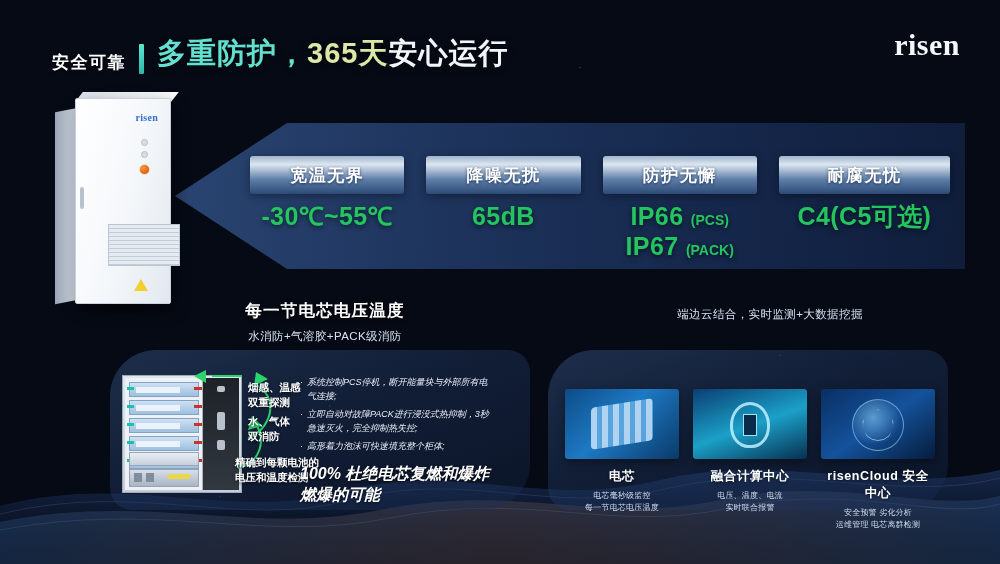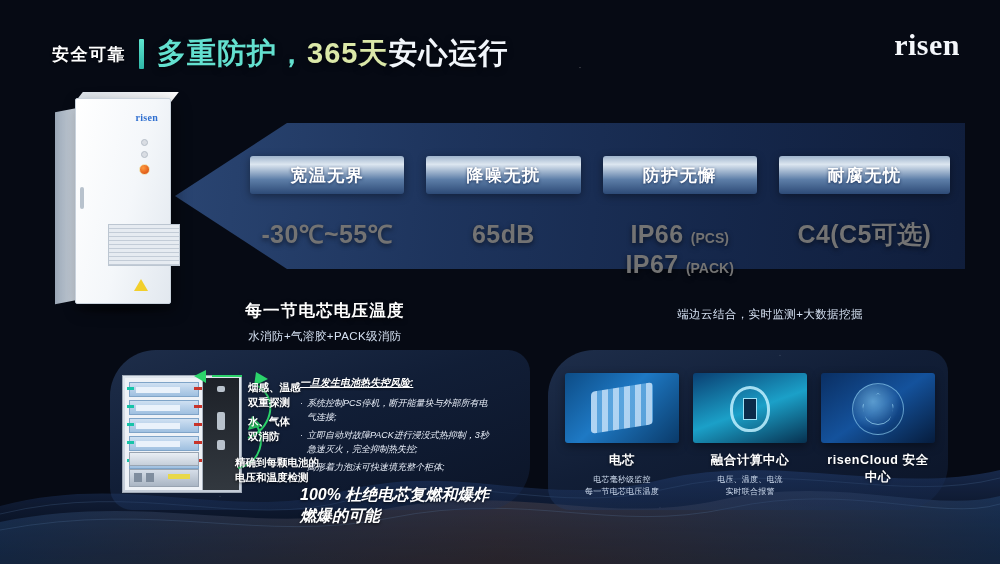--- a/index.html
+++ b/index.html
@@ -31,21 +31,21 @@
       radial-gradient(1px 1px at 12% 18%, rgba(255,255,255,.45), transparent),
       radial-gradient(1px 1px at 33% 72%, rgba(255,255,255,.30), transparent),
       radial-gradient(1px 1px at 58% 12%, rgba(255,255,255,.35), transparent),
       radial-gradient(1px 1px at 78% 63%, rgba(255,255,255,.28), transparent),
       radial-gradient(1px 1px at 91% 34%, rgba(255,255,255,.33), transparent),
       radial-gradient(1px 1px at 22% 88%, rgba(255,255,255,.25), transparent),
       radial-gradient(1px 1px at 66% 90%, rgba(255,255,255,.22), transparent);
   }
 
   
-  .header { top:34px; left:52px; display:flex; align-items:center; gap:13px; }
+  .header { top:34px; left:52px; display:flex; align-items:flex-end; gap:13px; }
   .eyebrow {
     color:#ffffff; font-size:17px; font-weight:bold; letter-spacing:1.5px;
     text-shadow:0 1px 3px rgba(0,0,0,.6);
   }
   .divider-bar { width:5px; height:30px; background:linear-gradient(180deg,#5fe6d0,#2fb6a8); border-radius:1px; }
   .headline { font-size:29px; font-weight:bold; letter-spacing:1px; white-space:nowrap;
     text-shadow:0 2px 6px rgba(0,0,0,.55); }
   .h-teal { color:#63e0cf; }
   .h-lime { color:#dbe8a8; }
   .h-white{ color:#f2f6fb; }
@@ -91,21 +91,21 @@
   .specs { left:250px; top:156px; width:700px; display:flex; gap:22px; }
   .spec { width:155px; text-align:center; }
   .spec.wide { width:172px; }
   .spec-chip {
     height:38px; display:flex; align-items:center; justify-content:center;
     background:linear-gradient(180deg,#9fb4cc 0%,#dce6f0 22%,#5d7ea8 62%,#2d4a76 100%);
     border-radius:3px; box-shadow:0 2px 8px rgba(0,0,0,.38);
   }
   .spec-chip span { color:#ffffff; font-size:17px; font-weight:bold; letter-spacing:1.5px;
     text-shadow:0 1px 3px rgba(20,40,80,.85); }
-  .spec-val { margin-top:26px; color:#737373; font-size:25px; font-weight:bold;
+  .spec-val { margin-top:8px; color:#22c55e; font-size:25px; font-weight:bold;
     letter-spacing:.4px; text-shadow:0 2px 5px rgba(0,0,0,.55); line-height:1.18; }
   .spec-val .sub { font-size:14px; font-weight:bold; letter-spacing:0; }
   .ip-line { white-space:nowrap; }
 
   
   .sect { text-align:center; }
   .sect h3 { color:#ffffff; font-size:16.5px; font-weight:bold; letter-spacing:1.2px;
     text-shadow:0 2px 5px rgba(0,0,0,.6); }
   .sect p { margin-top:7px; color:#d5e1f2; font-size:11.5px; letter-spacing:.4px; }
   .sect-left  { left:160px; top:300px; width:330px; }
@@ -154,21 +154,21 @@
   .bl-title { color:#ffffff; font-size:10px; font-weight:bold; font-style:italic;
     text-decoration:underline; margin-bottom:7px; text-shadow:0 1px 2px rgba(0,0,0,.6); }
   .bl-item { display:flex; gap:4px; color:#e8eef8; font-size:9px; font-style:italic;
     line-height:1.55; margin-bottom:4px; }
   .bl-item .dot { flex:0 0 auto; }
   .bl-foot { margin-top:10px; color:#ffffff; font-size:16px; font-weight:bold; font-style:italic;
     text-shadow:0 1px 3px rgba(0,0,0,.7); }
 
   
   .cards { left:565px; top:373px; width:370px; display:flex; gap:14px; }
-  .card { width:114px; text-align:center; }
+  .card { width:114px; text-align:center;margin-top:16px; }
   .thumb { width:114px; height:70px; border-radius:3px; position:relative; overflow:hidden;
     box-shadow:0 3px 10px rgba(0,0,0,.40); }
   .t-cells { background:linear-gradient(135deg,#0d4c86 0%,#1e79c4 45%,#0a3a69 100%); }
   .t-cells .grid { position:absolute; left:26px; top:14px; width:62px; height:42px;
     background:repeating-linear-gradient(90deg,#bcdcf7 0 6px, #5fa8e0 6px 11px);
     border-radius:4px; transform:skewY(-9deg); opacity:.92; }
   .t-chamber { background:linear-gradient(160deg,#0a3f72 0%,#1ba0c8 52%,#07304f 100%); }
   .t-chamber .ring { position:absolute; left:37px; top:13px; width:40px; height:46px;
     border:3px solid rgba(190,240,255,.85); border-radius:50% 50% 46% 46%; }
   .t-chamber .core { position:absolute; left:50px; top:25px; width:14px; height:22px;
@@ -333,21 +333,20 @@
       <polygon points="96,10 96,23 84,16"></polygon>
       <polygon points="142,56 152,66 138,70"></polygon>
     </g>
   </svg>
 
   <div class="layer annot an1">烟感、温感<br>双重探测</div>
   <div class="layer annot an2">水、气体<br>双消防</div>
   <div class="layer annot an3">精确到每颗电池的<br>电压和温度检测</div>
 
   <div class="layer bullets">
-    <div class="bl-title">一旦发生电池热失控风险:</div>
     <div class="bl-item">
         <span class="dot">·</span>
         <span>系统控制PCS停机，断开能量块与外部所有电气连接;</span>
       </div>
     <div class="bl-item">
         <span class="dot">·</span>
         <span>立即自动对故障PACK进行浸没式热抑制，3秒急速灭火，完全抑制热失控;</span>
       </div>
     <div class="bl-item">
         <span class="dot">·</span>
@@ -379,17 +378,21 @@
         <div>电压、温度、电流</div>
         <div>实时联合报警</div>
       </div>
     </div>
 
     <div class="card">
       <div class="thumb t-net">
           <div class="sphere"></div>
         </div>
       <h4>risenCloud 安全中心</h4>
+      <div class="c-sub">
+        <div>安全预警  劣化分析</div>
+        <div>运维管理  电芯离群检测</div>
+      </div>
     </div>
 
   </div>
 
 </div>
 
 </body></html>

